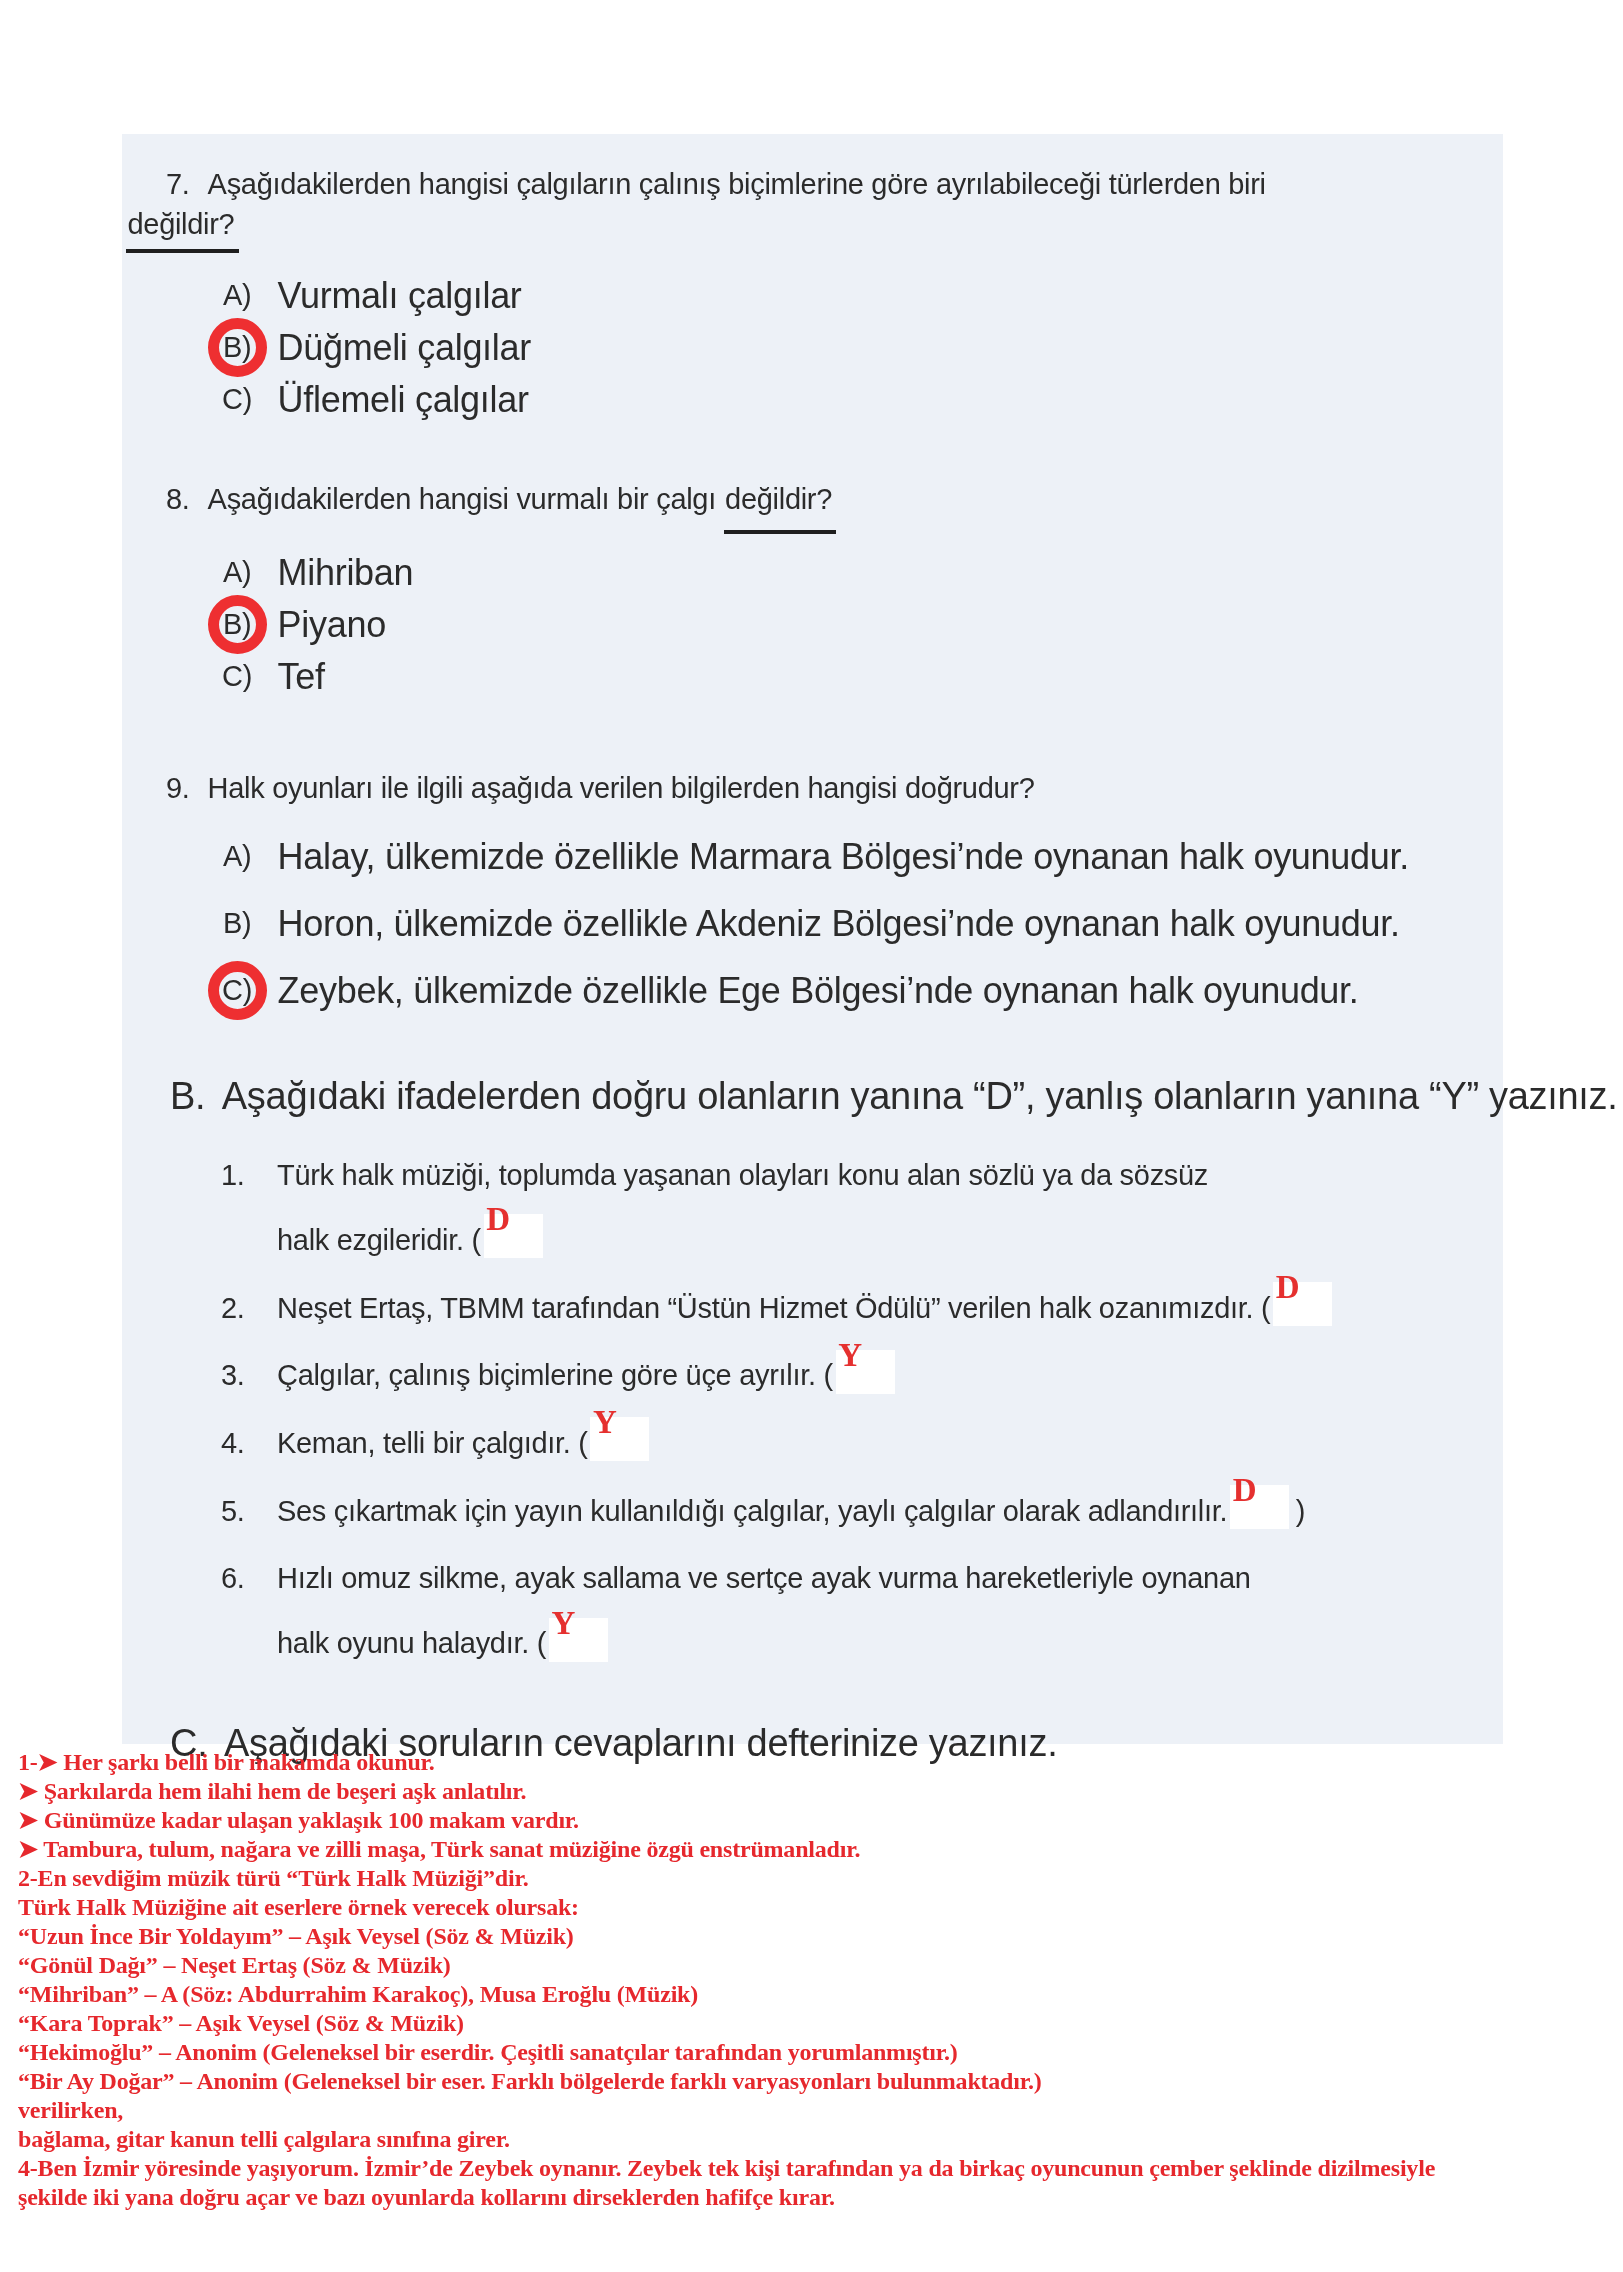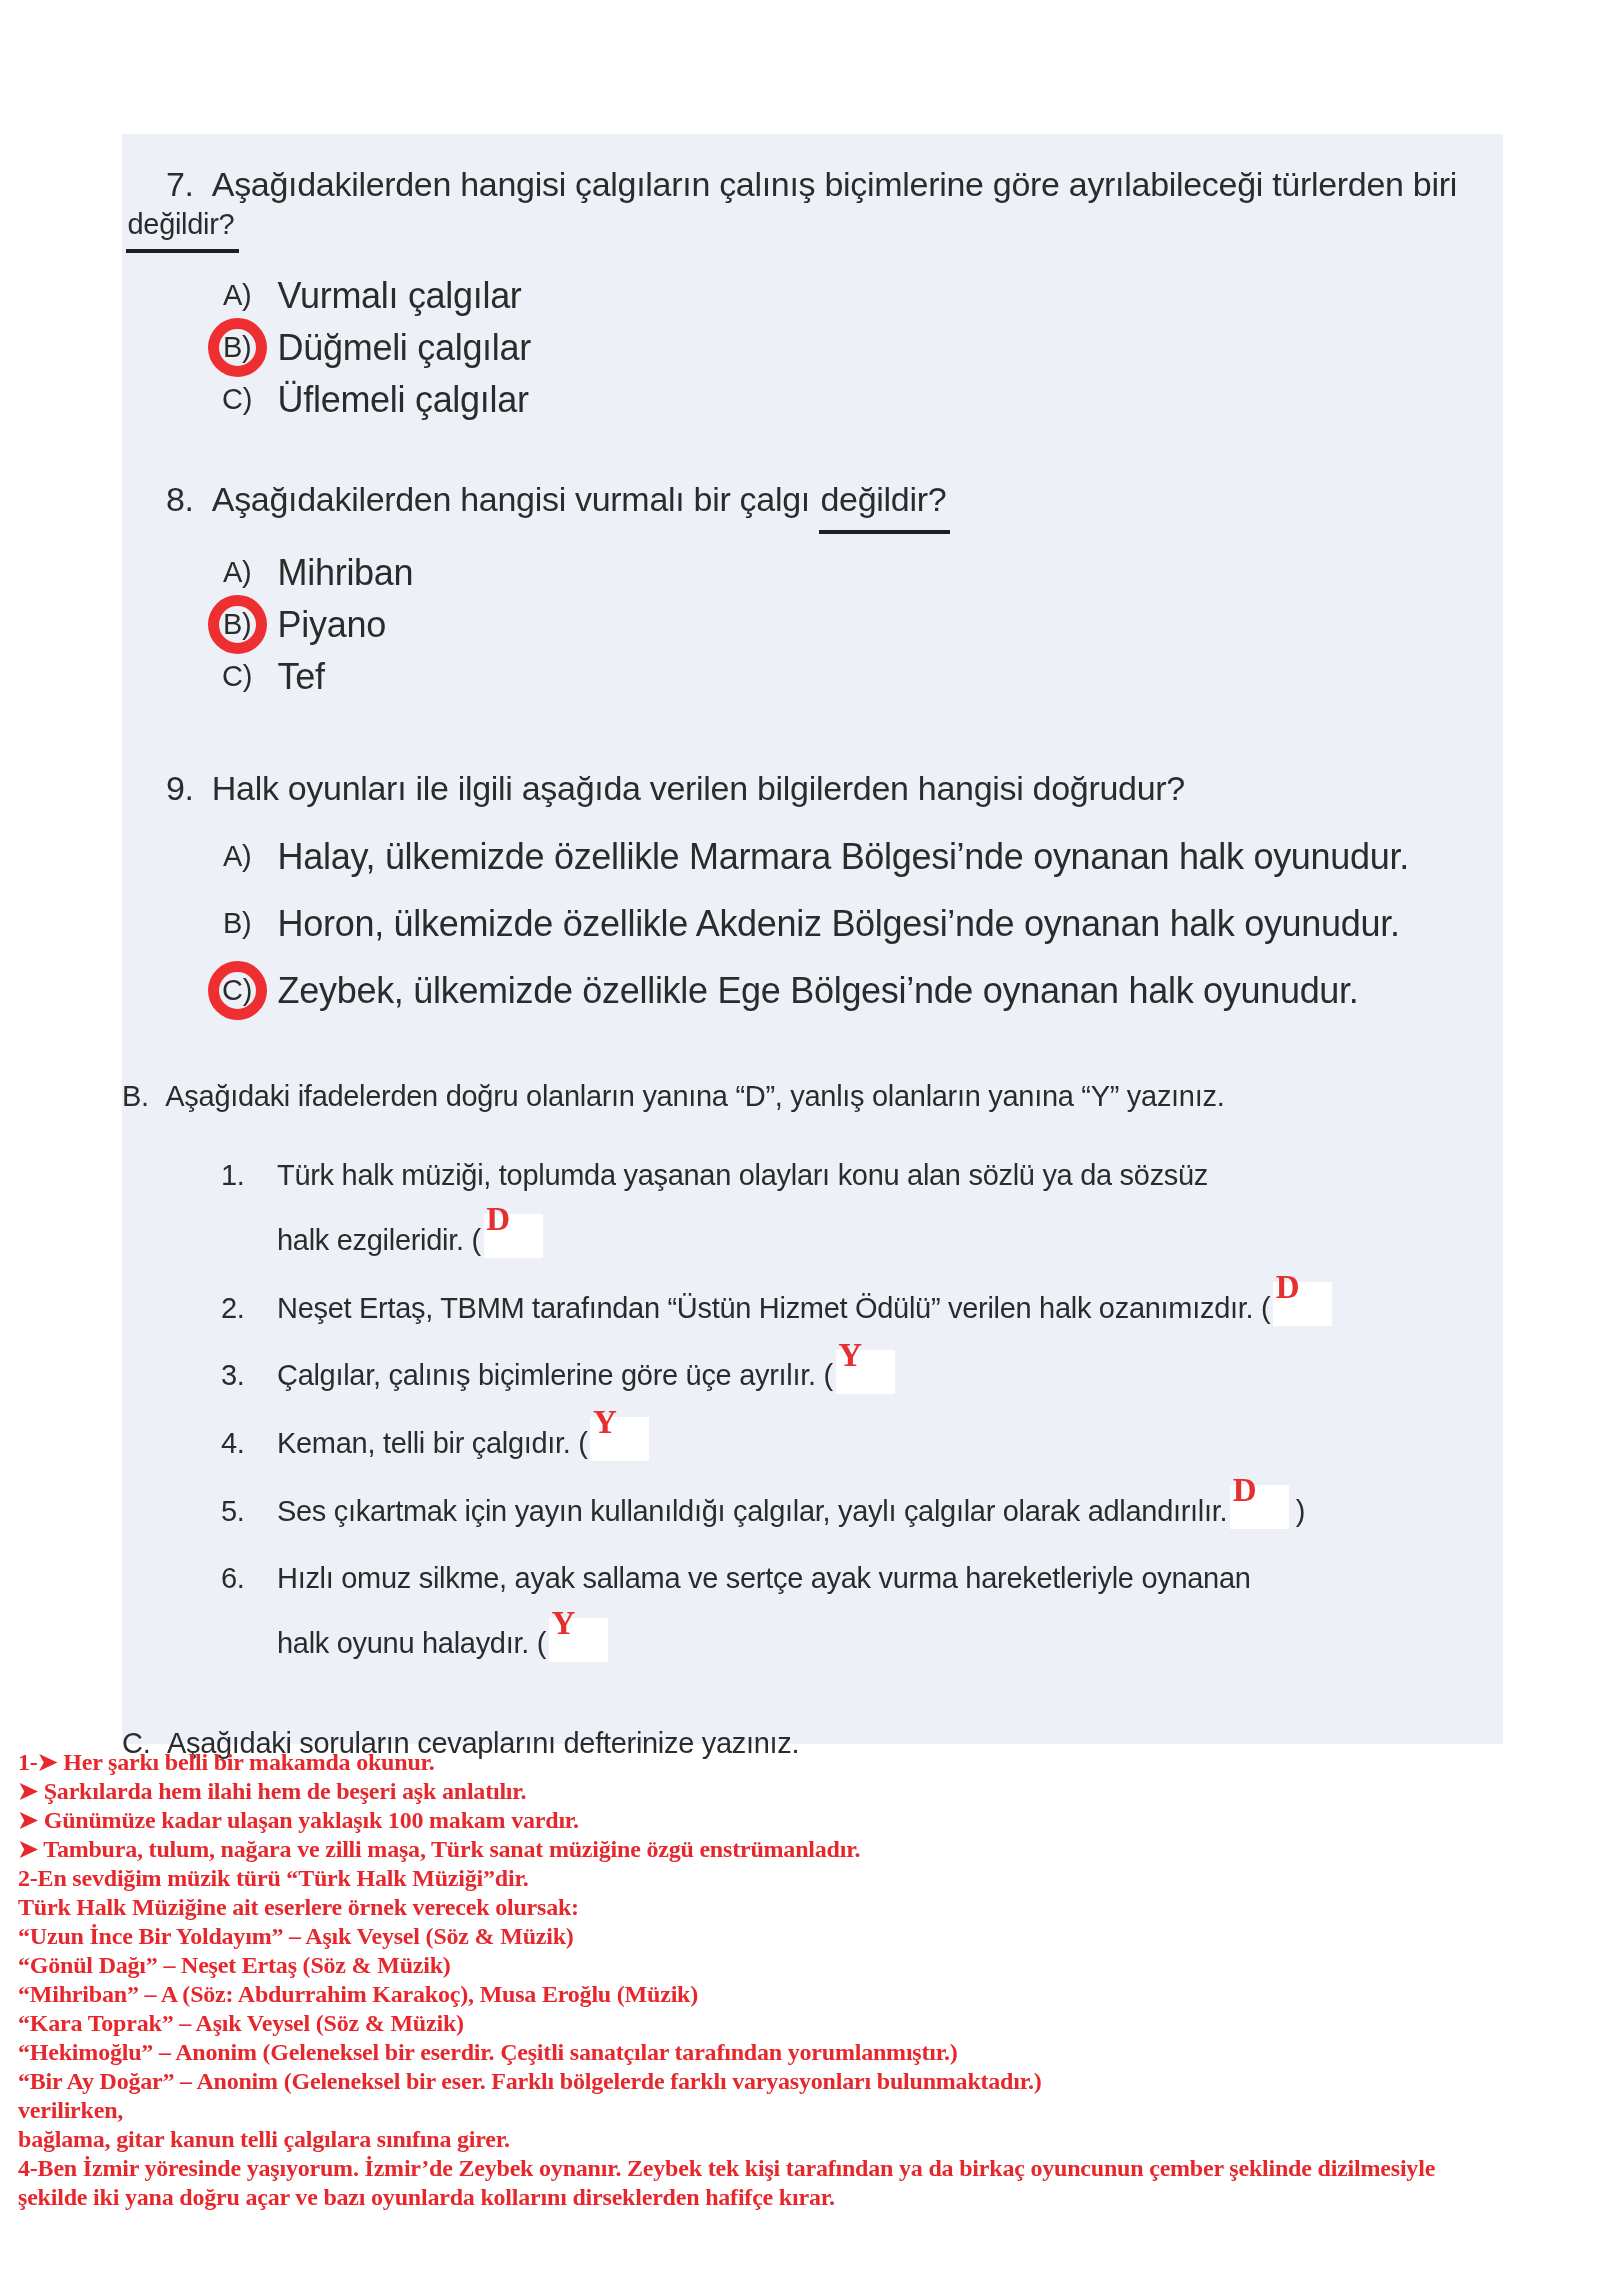--- a/index.html
+++ b/index.html
@@ -7,42 +7,42 @@
     width:1623px;height:2273px;position:relative;background:#ffffff;
     font-family:"Liberation Sans",sans-serif;color:#2b2b2b;overflow:hidden;
   }
   
   .panel{
     position:absolute;left:122px;top:134px;width:1381px;height:1610px;
     background:#edf1f7;
   }
   .block{position:absolute;left:0;width:100%;}
   .q-head{
-    margin-left:44px;font-size:34px;letter-spacing:-0.3px;line-height:45px;
+    margin-left:44px;font-size:29px;letter-spacing:-0.3px;line-height:45px;
     white-space:nowrap;color:#2b2b2b;
   }
   .q-num{display:inline-block;margin-right:18px;}
   .underlined{
     display:inline-block;border-bottom:4.8px solid #1f1f1f;padding:0 4.1px 8.2px 1.4px;
   }
   .u-line{margin-left:4.1px;margin-top:1.4px;height:55px;font-size:29px;letter-spacing:-0.3px;}
   .opts{margin-left:98px;margin-top:6.9px;}
   .opt{display:flex;align-items:center;height:52px;}
   .opts-tall .opt{height:67px;}
   .badge{
     box-sizing:border-box;min-width:59px;height:59px;border:11px solid transparent;
     border-radius:50%;display:flex;align-items:center;justify-content:center;
     margin-left:-12.4px;margin-right:11px;flex:0 0 auto;
     font-size:29px;letter-spacing:-0.3px;
   }
   .badge.circled{border-color:#ee2f31;}
   .opt-label{font-size:36px;letter-spacing:-0.3px;white-space:nowrap;}
   
   .sec-head{
-    font-size:29px;letter-spacing:-0.3px;line-height:44px;white-space:nowrap;
+    margin-left:48px;font-size:38px;letter-spacing:-0.3px;line-height:44px;white-space:nowrap;
   }
   .sec-head .q-num{margin-right:16.5px;}
   .tf-list{margin-top:25px;}
   .tf{display:flex;padding-left:99px;line-height:65px;font-size:29px;
       letter-spacing:-0.3px;margin-bottom:2.7px;}
   .tf-num{width:56px;flex:0 0 auto;}
   .tf-text{white-space:nowrap;}
   .ans{
     display:inline-block;position:relative;width:59px;height:44px;background:#ffffff;
     vertical-align:-8.2px;margin-left:2.7px;

